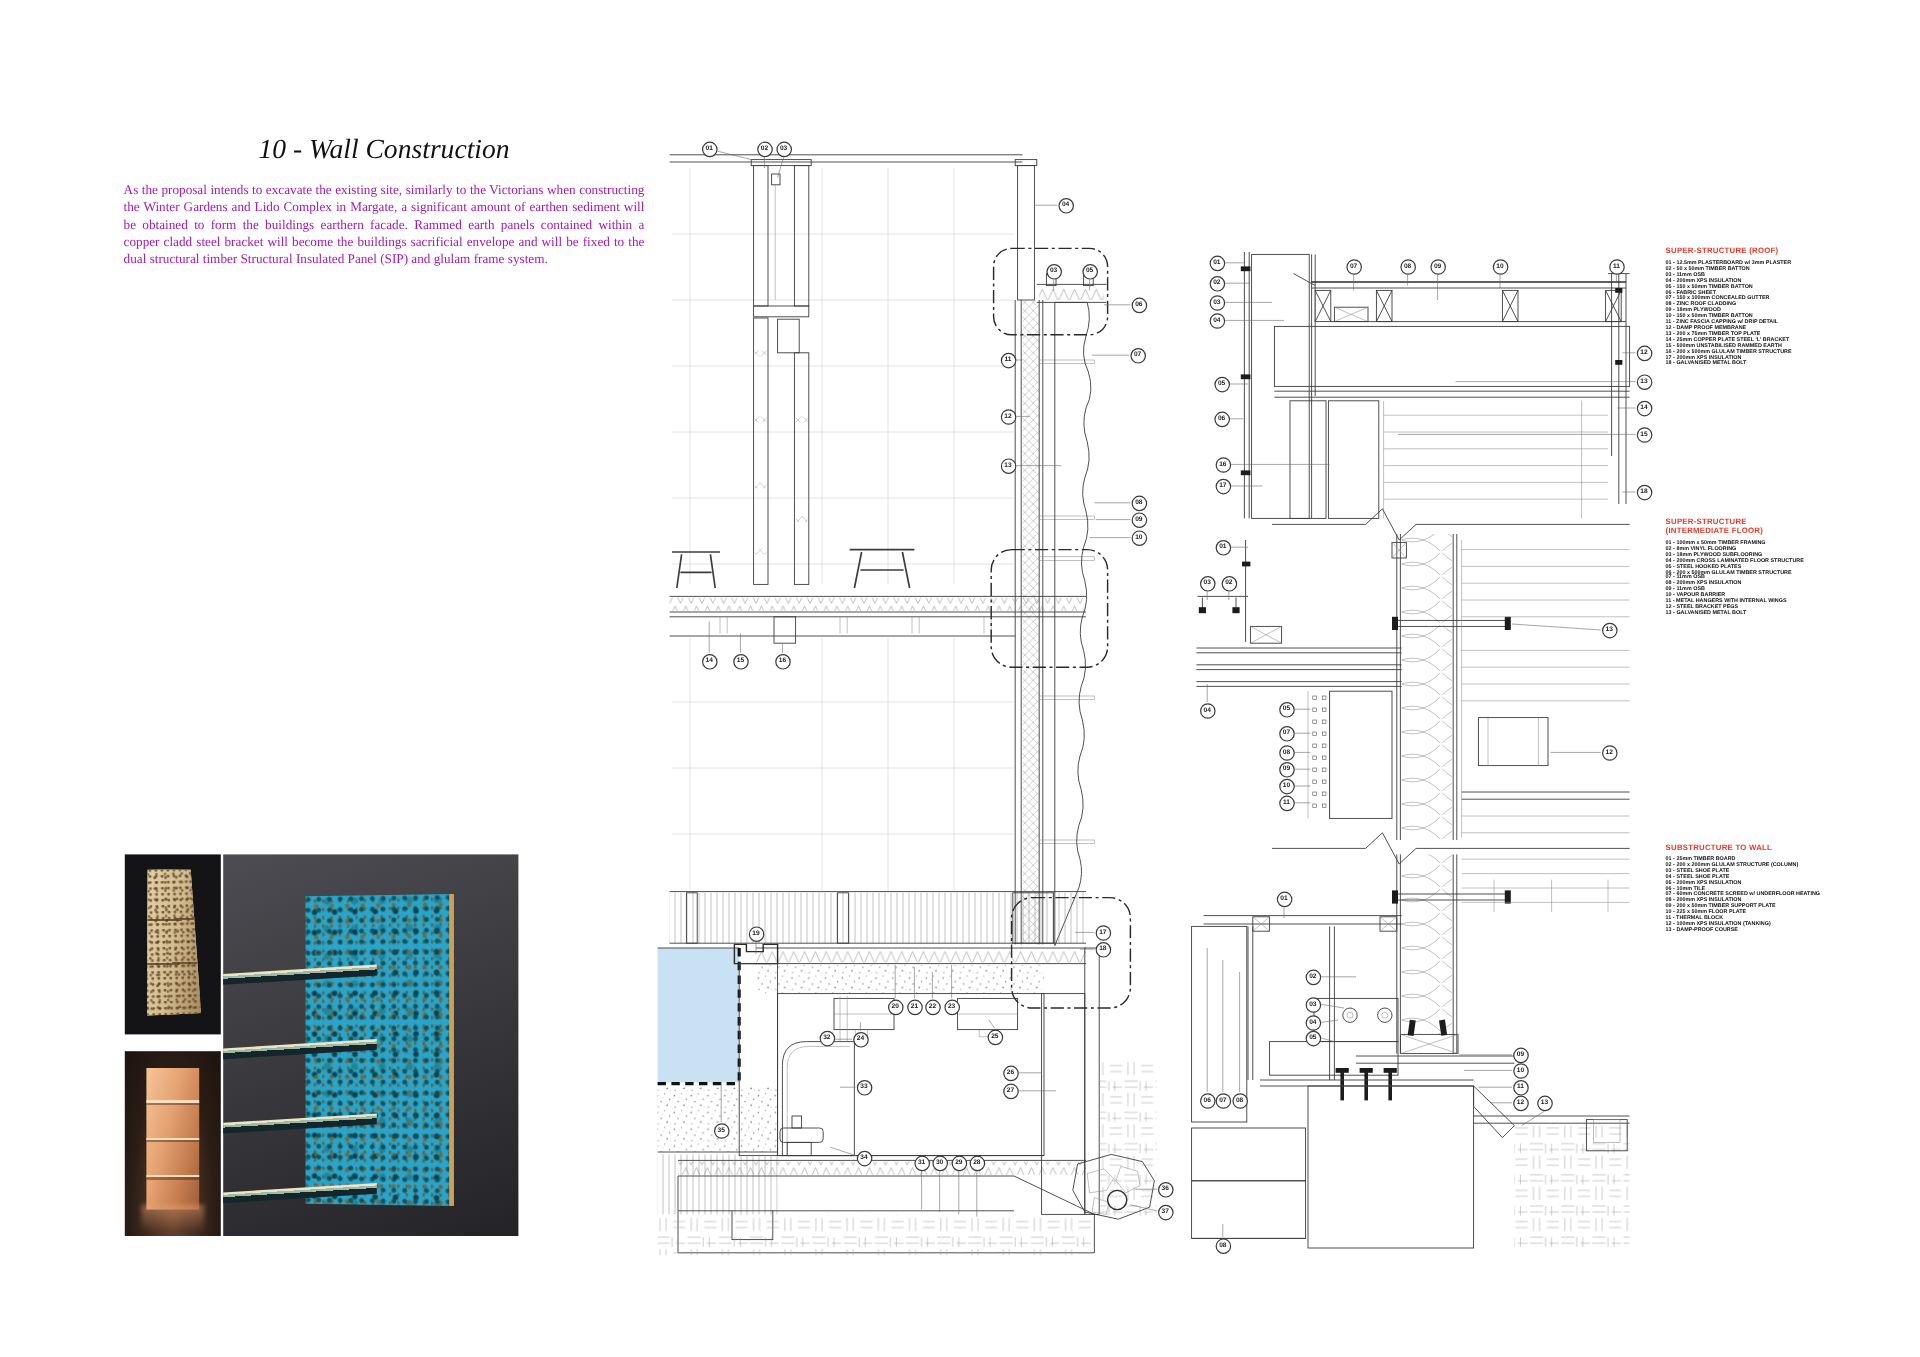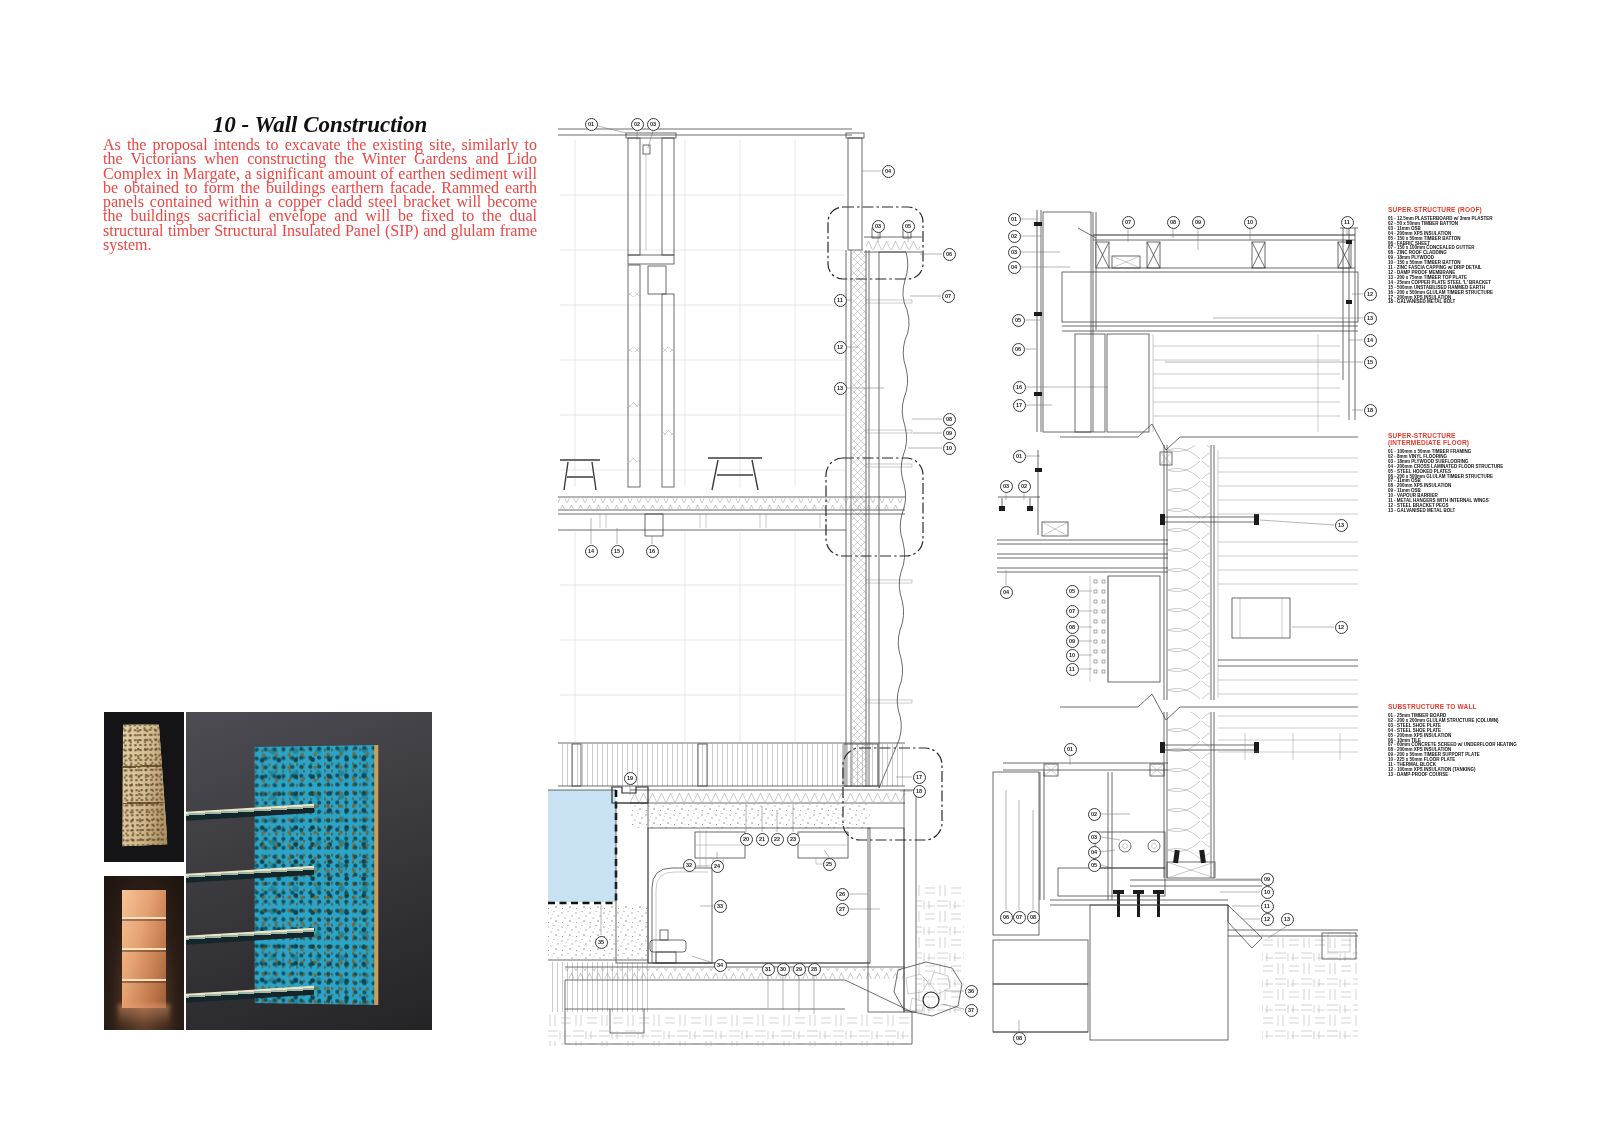--- a/index.html
+++ b/index.html
@@ -1,22 +1,22 @@
 <!DOCTYPE html>
 <html><head>
 <meta charset="utf-8">
 <style>
   html,body{margin:0;padding:0;background:#f2f2f2;}
   #page{position:relative;width:1600px;height:1131px;background:#ffffff;overflow:hidden;
         font-family:"Liberation Serif",serif;}
   
   #header-block{position:absolute;left:103px;top:112px;width:434px;}
-  #page-title{font-size:23px;font-weight:bold;font-style:italic;text-align:center;color:#111;}
+  #page-title{font-size:23px;font-weight:normal;font-style:italic;text-align:center;color:#111;}
   #page-subtitle{font-size:17px;font-style:italic;text-align:center;color:#222;margin-top:1px;}
-  #intro-paragraph{font-size:16px;line-height:14.3px;text-align:justify;color:#ef4444;margin-top:0;}
+  #intro-paragraph{font-size:11px;line-height:14.3px;text-align:justify;color:#a21caf;margin-top:14px;}
   
   .legend{position:absolute;width:190px;font-family:"Liberation Sans",sans-serif;}
   .legend .lg-title{font-size:6.5px;font-weight:bold;line-height:7px;letter-spacing:.2px;}
   .legend .lg-items{margin-top:4px;}
   .legend .lg-item{font-size:4.5px;font-weight:bold;line-height:4.9px;color:#111;white-space:nowrap;}
   
   .callout{position:absolute;width:13px;height:13px;border:0.9px solid #3a3a3a;border-radius:50%;
            background:#fff;display:flex;align-items:center;justify-content:center;
            font:bold 5.5px "Liberation Sans",sans-serif;color:#222;box-sizing:border-box;z-index:5;}
   

